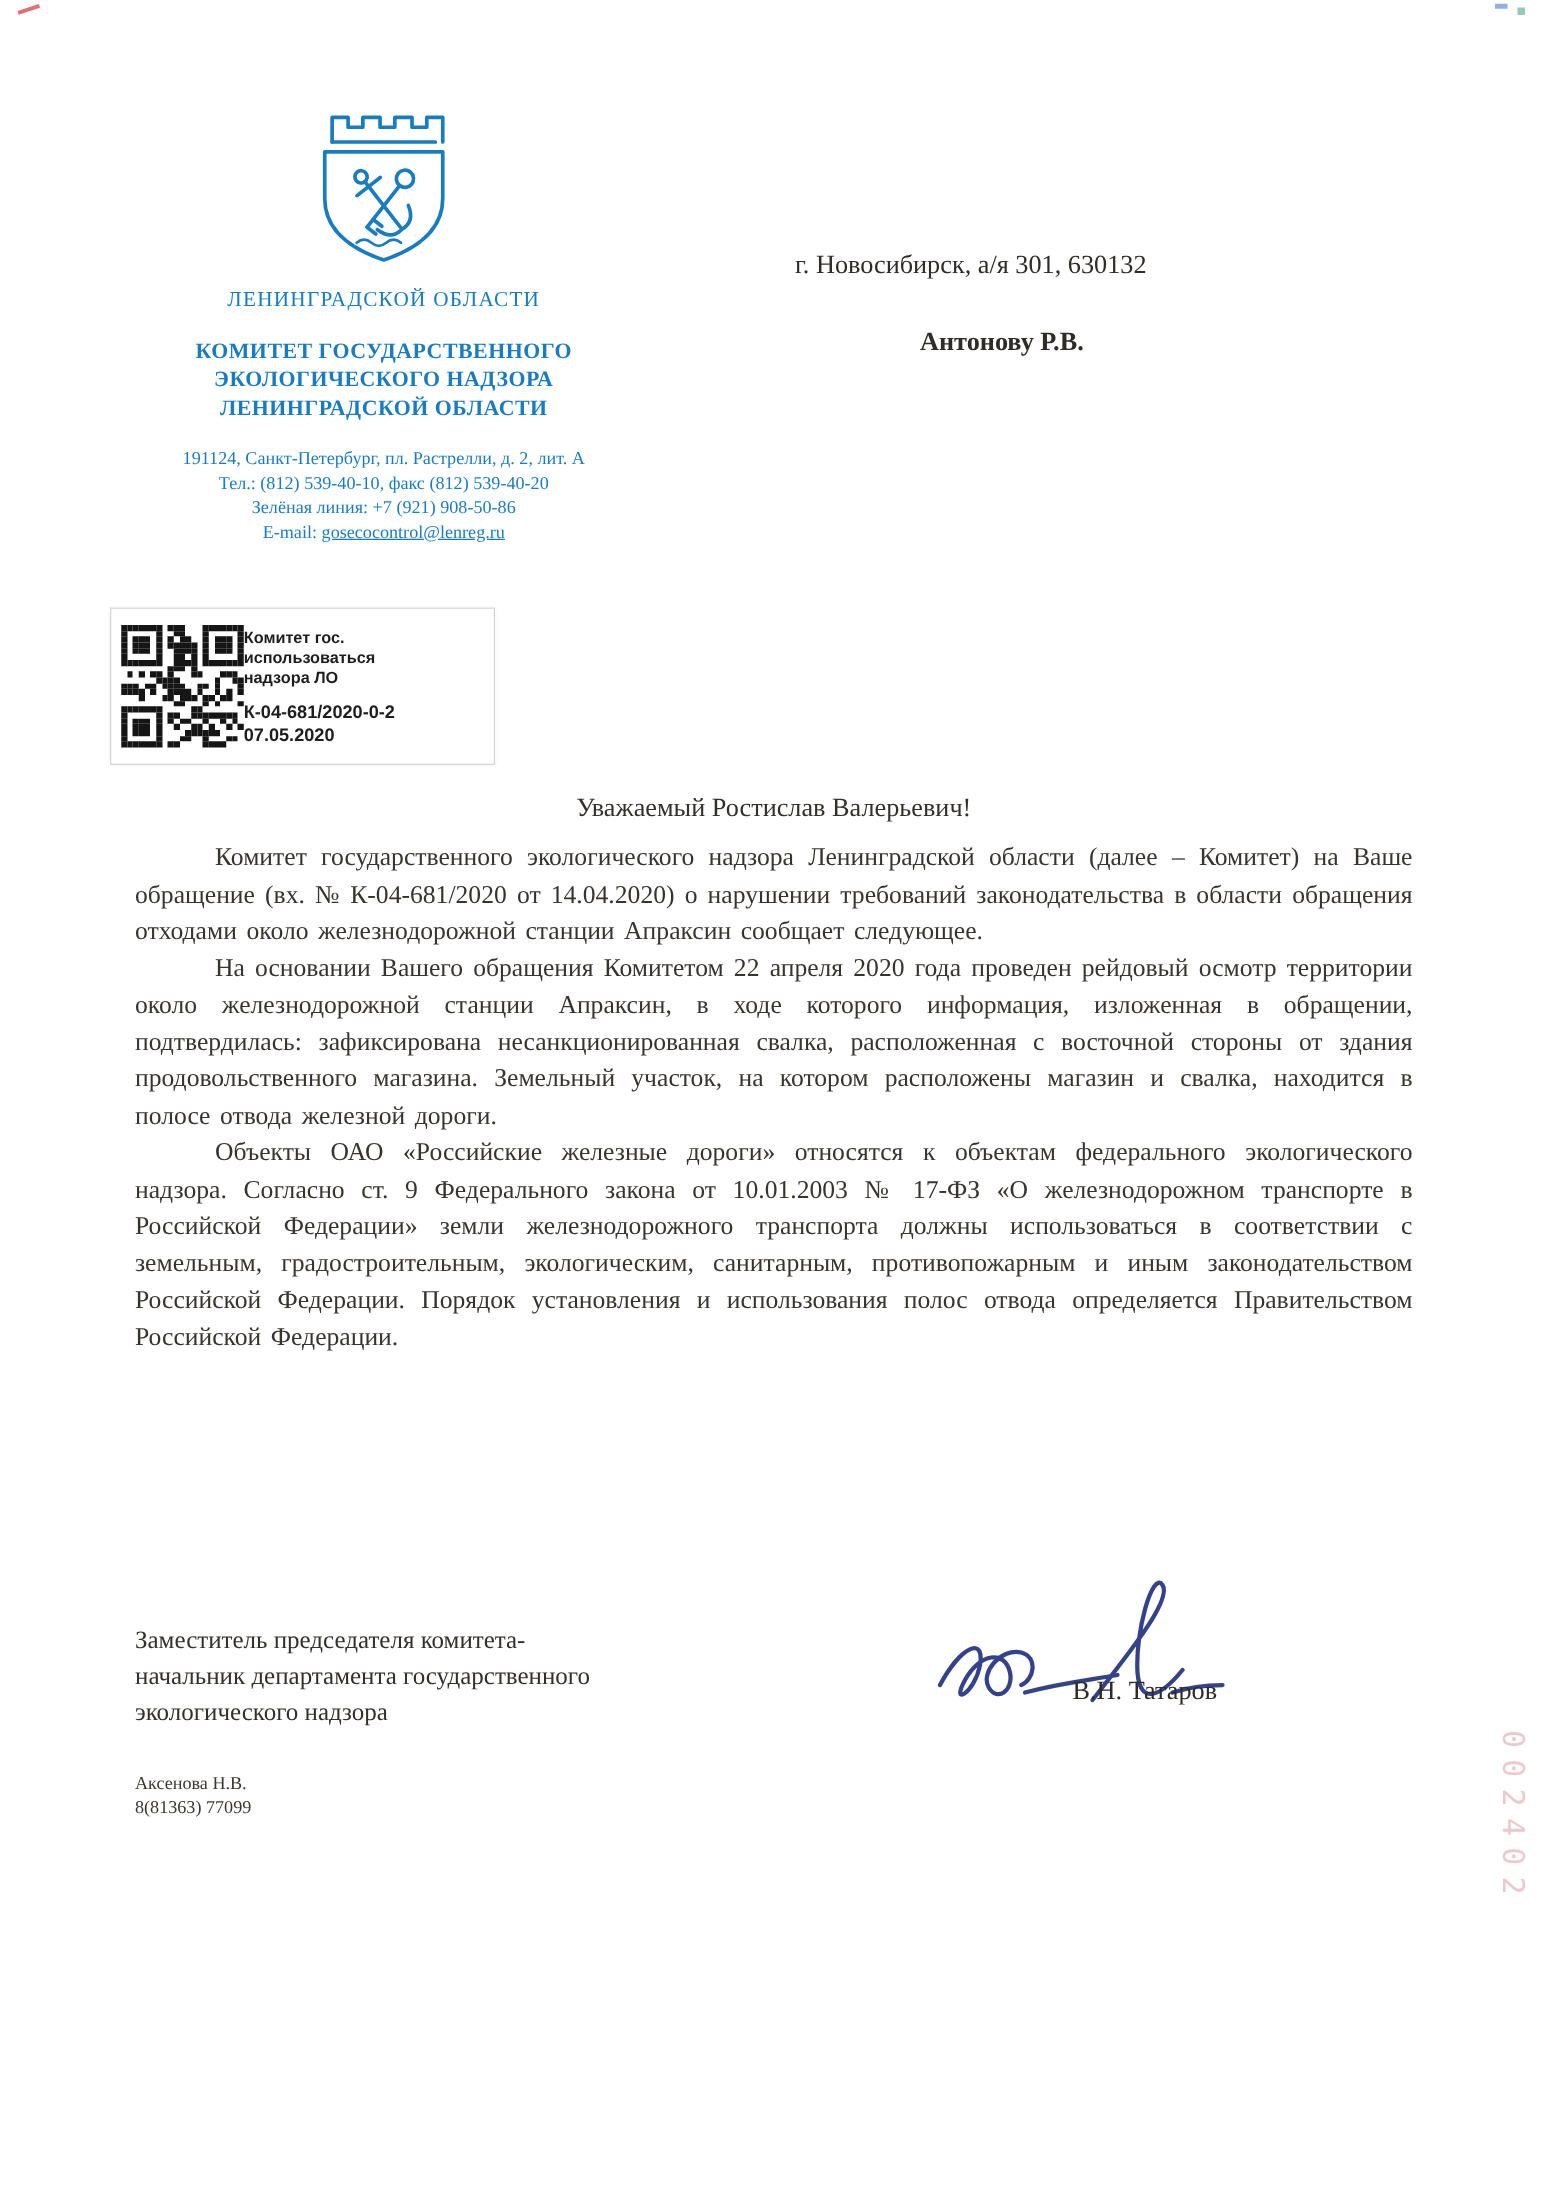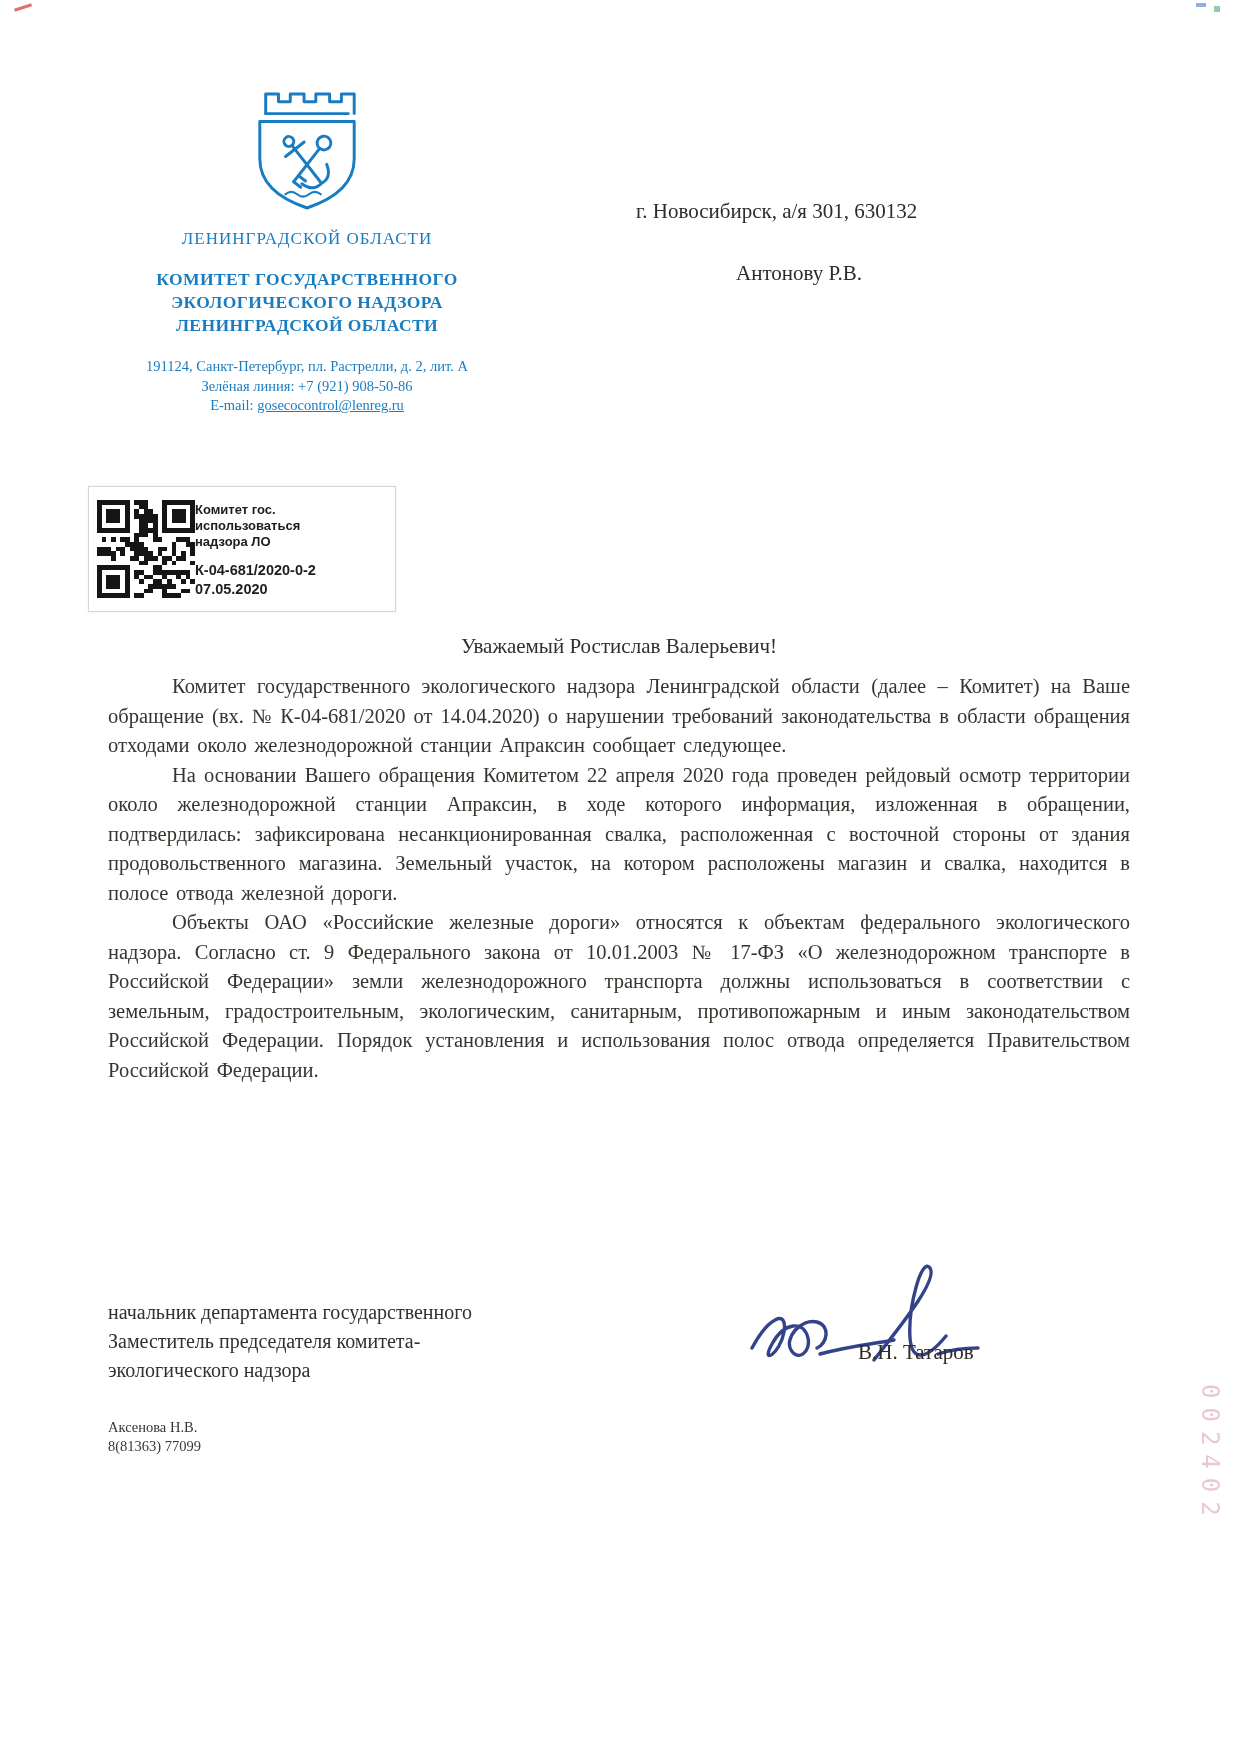--- a/index.html
+++ b/index.html
@@ -26,21 +26,21 @@
   .emblem{display:inline-block;margin-bottom:10px;}
   .admin-name{font-size:17px;line-height:22px;letter-spacing:1px;}
   .committee-name{margin-top:18px;font-weight:bold;font-size:17.5px;line-height:23px;letter-spacing:.4px;}
   .contacts{margin-top:20px;font-size:14.5px;line-height:19.5px;}
   .contacts .u{text-decoration:underline;}
 
   
   .recipient{position:absolute;left:636px;top:194px;width:480px;font-size:21px;line-height:30px;color:#2f2b27;}
   .recipient-email{margin-left:56px;text-decoration:underline;}
   .recipient-address{margin-top:2px;}
-  .recipient-name{margin-top:32px;margin-left:100px;}
+  .recipient-name{margin-top:32px;margin-left:100px;font-weight:bold;}
 
   
   .stamp{
     position:absolute;left:88px;top:486px;width:306px;height:124px;
     border:1px solid #d5d5d5;background:#fff;
     display:flex;align-items:center;
     font-family:"Liberation Sans", sans-serif;
     box-shadow:0 0 4px rgba(0,0,0,.06);
   }
   .qr{width:98px;height:98px;margin-left:8px;flex:0 0 auto;}
@@ -112,20 +112,21 @@
     <div class="admin-name">
       <div>ЛЕНИНГРАДСКОЙ ОБЛАСТИ</div>
     </div>
     <div class="committee-name">
       <div>КОМИТЕТ ГОСУДАРСТВЕННОГО</div>
       <div>ЭКОЛОГИЧЕСКОГО НАДЗОРА</div>
       <div>ЛЕНИНГРАДСКОЙ ОБЛАСТИ</div>
     </div>
     <div class="contacts">
       <div>191124, Санкт-Петербург, пл. Растрелли, д. 2, лит. А</div>
+      <div>Тел.: (812) 539-40-10, факс (812) 539-40-20</div>
       <div>Зелёная линия: +7 (921) 908-50-86</div>
       <div><span>E-mail: </span><span class="u">gosecocontrol@lenreg.ru</span></div>
     </div>
   </div>
 
   <div class="recipient">
     <div class="recipient-address">г. Новосибирск, а/я 301, 630132</div>
     <div class="recipient-name">Антонову Р.В.</div>
   </div>
 
@@ -586,22 +587,22 @@
 
   <div class="salutation">Уважаемый Ростислав Валерьевич!</div>
 
   <div class="body-text">
     <p>Комитет государственного экологического надзора Ленинградской области (далее – Комитет) на Ваше обращение (вх. № К-04-681/2020 от 14.04.2020) о нарушении требований законодательства в области обращения отходами около железнодорожной станции Апраксин сообщает следующее.</p>
     <p>На основании Вашего обращения Комитетом 22 апреля 2020 года проведен рейдовый осмотр территории около железнодорожной станции Апраксин, в ходе которого информация, изложенная в обращении, подтвердилась: зафиксирована несанкционированная свалка, расположенная с восточной стороны от здания продовольственного магазина. Земельный участок, на котором расположены магазин и свалка, находится в полосе отвода железной дороги.</p>
     <p>Объекты ОАО «Российские железные дороги» относятся к объектам федерального экологического надзора. Согласно ст. 9 Федерального закона от 10.01.2003 № 17-ФЗ «О железнодорожном транспорте в Российской Федерации» земли железнодорожного транспорта должны использоваться в соответствии с земельным, градостроительным, экологическим, санитарным, противопожарным и иным законодательством Российской Федерации. Порядок установления и использования полос отвода определяется Правительством Российской Федерации.</p>
   </div>
 
   <div class="sign-block">
+    <div>Заместитель председателя комитета-</div>
     <div>начальник департамента государственного</div>
-    <div>Заместитель председателя комитета-</div>
     <div>экологического надзора</div>
   </div>
 
   <span class="signature-svg">
     <svg width="250" height="130" viewBox="0 0 250 130" fill="none" stroke="#23337f" stroke-width="3.4" stroke-linecap="round" stroke-linejoin="round" opacity="0.92">
       <path d="M10 86 c16 -30 36 -40 32 -16 c-4 22 -24 34 -12 12 c12 -22 32 -24 36 -6 c3 14 -10 24 -17 12 c-7 -12 10 -32 26 -28 c14 4 10 22 0 26"></path>
       <path d="M78 92 c30 -8 52 -10 74 -14"></path>
       <path d="M132 98 C 160 62 196 18 188 6 C 180 -6 166 44 168 76 C 170 102 186 96 204 74"></path>
       <path d="M196 92 c12 -4 26 -6 40 -6"></path>
     </svg>

